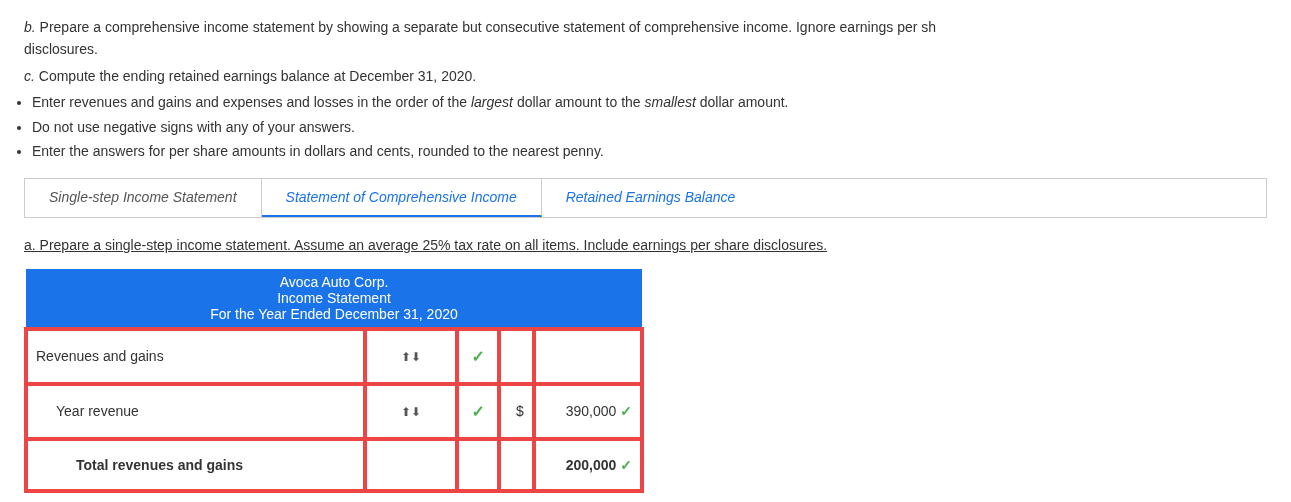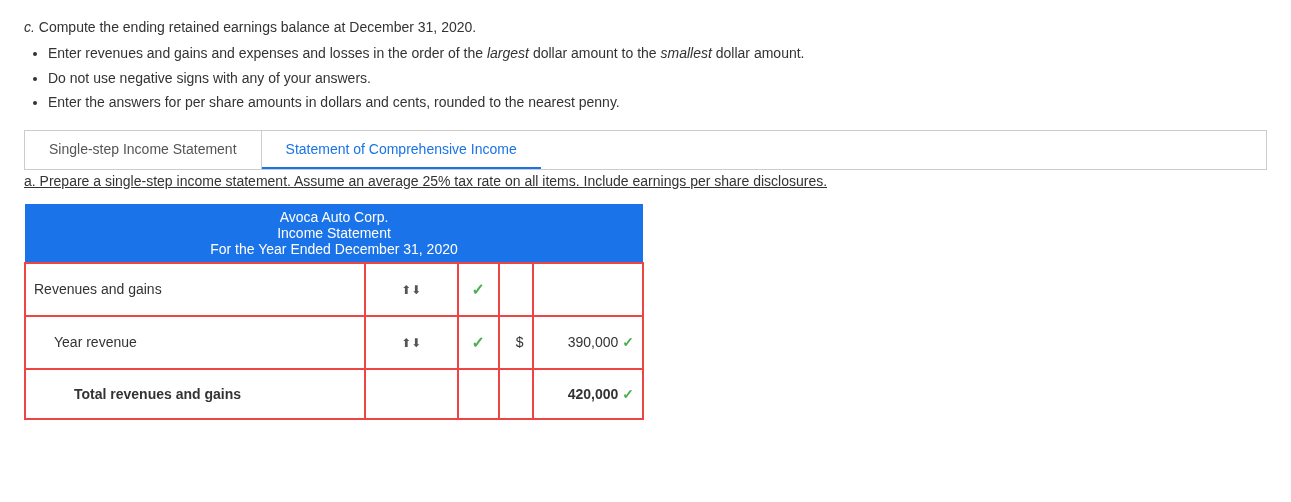--- a/index.html
+++ b/index.html
@@ -17,33 +17,35 @@
     }
     .instructions {
       margin-bottom: 16px;
       line-height: 1.6;
     }
     .instructions p {
       margin-bottom: 4px;
     }
     .instructions ul {
       list-style: disc;
-      margin-left: 24px;
+      margin-left: 8px;
       margin-top: 4px;
       margin-bottom: 4px;
     }
     .instructions ul li {
       margin-bottom: 2px;
     }
     .italic { font-style: italic; }
     .tabs-container {
       display: flex;
       border: 1px solid #ccc;
       border-bottom: none;
+      margin-bottom: 16px;
       margin-top: 12px;
+      font-style: italic;
     }
     .tab {
       padding: 10px 24px;
       cursor: pointer;
       border-right: 1px solid #ccc;
       color: #555;
       font-size: 14px;
       background: #fff;
     }
     .tab:last-child {
@@ -73,21 +75,21 @@
       border-collapse: collapse;
       font-size: 14px;
     }
     .header-cell {
       background-color: #1a73e8;
       color: #fff;
       text-align: center;
       padding: 5px 4px;
     }
     .data-row td {
-      border: 2px solid #ef4444;
+      border: 4px solid #ef4444;
       padding: 16px 8px;
     }
     .row-label {
       width: 55%;
     }
     .row-controls {
       width: 15%;
       text-align: center;
       color: #555;
     }
@@ -115,20 +117,23 @@
       font-size: 12px;
       color: #555;
     }
   </style>
 </head>
 <body>
 
 <div class="page-container">
 
   <div class="instructions">
+    <p>
+      <em>b.</em> Prepare a comprehensive income statement by showing a separate but consecutive statement of comprehensive income. Ignore earnings per sh<br>disclosures.
+    </p>
     <p>
       <em>c.</em> Compute the ending retained earnings balance at December 31, 2020.
     </p>
     <ul>
       <li>
         Enter revenues and gains and expenses and losses in the order of the <span class="italic">largest</span> dollar amount to the <span class="italic">smallest</span> dollar amount.
       </li>
       <li>
         Do not use negative signs with any of your answers.
       </li>
@@ -138,20 +143,23 @@
     </ul>
   </div>
 
   <div class="tabs-container">
     <div class="tab">
       <span>Single-step Income Statement</span>
     </div>
     <div class="tab active inactive-blue">
       <span>Statement of Comprehensive Income</span>
     </div>
+    <div class="tab inactive-blue">
+      <span>Retained Earnings Balance</span>
+    </div>
   </div>
 
   <div class="section-instruction">
     <span>a. Prepare a single-step income statement. Assume an average 25% tax rate on all items. Include earnings per share disclosures.</span>
   </div>
 
   <div class="financial-table-wrapper">
     <table class="financial-table">
       <thead>
         <tr>
@@ -197,21 +205,21 @@
 
 
         <tr class="data-row bold-row">
           <td class="row-label indent-2">
             <span>Total revenues and gains</span>
           </td>
           <td class="row-controls"></td>
           <td class="row-check"></td>
           <td class="row-dollar"></td>
           <td class="row-value">
-            <span>420,000</span>
+            <span>200,000</span>
             <span class="check-green"> ✓</span>
           </td>
         </tr>
       </tbody>
     </table>
   </div>
 
 </div>
 
 </body></html>

